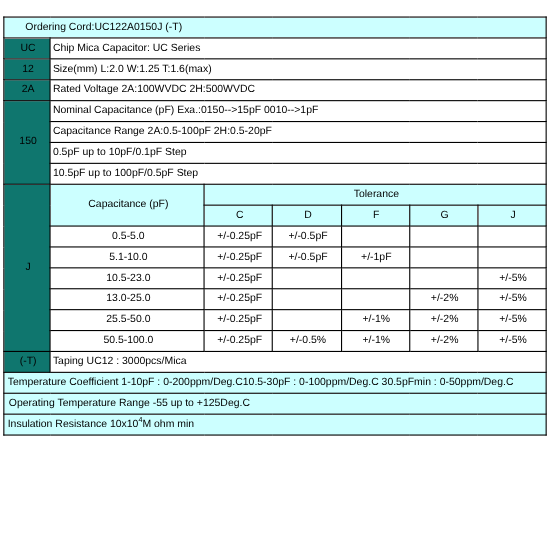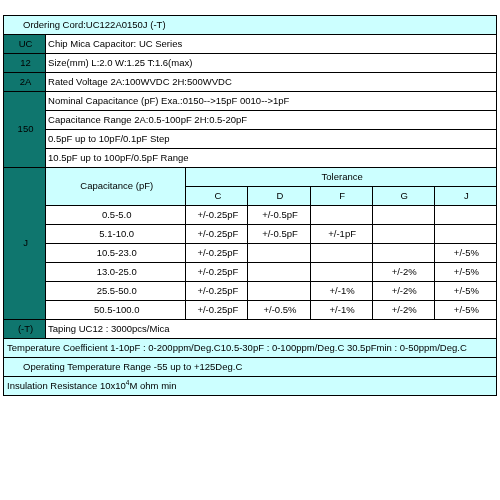--- a/index.html
+++ b/index.html
@@ -89,21 +89,21 @@
         <td class="yellow outer-left thick-t" rowspan="4">150</td>
         <td class="white outer-right thick-t" colspan="6">Nominal Capacitance (pF) Exa.:0150--&gt;15pF 0010--&gt;1pF</td>
       </tr>
       <tr>
         <td class="white outer-right" colspan="6">Capacitance Range 2A:0.5-100pF 2H:0.5-20pF</td>
       </tr>
       <tr>
         <td class="white outer-right" colspan="6">0.5pF up to 10pF/0.1pF Step</td>
       </tr>
       <tr>
-        <td class="white outer-right thick-b" colspan="6">10.5pF up to 100pF/0.5pF Range</td>
+        <td class="white outer-right thick-b" colspan="6">10.5pF up to 100pF/0.5pF Step</td>
       </tr>
 
       <tr>
         <td class="yellow outer-left thick-t" rowspan="8">J</td>
         <td class="cyan ctr thick-t thick-r" rowspan="2">Capacitance (pF)</td>
         <td class="cyan ctr thick-t outer-right" colspan="5">Tolerance</td>
       </tr>
       <tr>
         <td class="cyan ctr thick-b">C</td>
         <td class="cyan ctr thick-b">D</td>
@@ -163,21 +163,21 @@
 
       <tr>
         <td class="yellow outer-left thick-t thick-b">(-T)</td>
         <td class="white outer-right thick-t thick-b" colspan="6">Taping UC12 : 3000pcs/Mica</td>
       </tr>
 
       <tr>
         <td class="cyan outer-left outer-right thick-t" colspan="7" style="padding-left:3px;">Temperature Coefficient 1-10pF : 0-200ppm/Deg.C10.5-30pF : 0-100ppm/Deg.C 30.5pFmin : 0-50ppm/Deg.C</td>
       </tr>
       <tr>
-        <td class="cyan outer-left outer-right" colspan="7" style="padding-left:19px;">Operating Temperature Range -55 up to +125Deg.C</td>
+        <td class="cyan outer-left outer-right" colspan="7" style="padding-left:4px;">Operating Temperature Range -55 up to +125Deg.C</td>
       </tr>
       <tr>
         <td class="cyan outer-left outer-right outer-bottom" colspan="7" style="padding-left:3px;"><span>Insulation Resistance 10x10</span><sup>4</sup><span>M ohm min</span></td>
       </tr>
 
     </tbody>
   </table>
 </div>
 
 </body></html>

